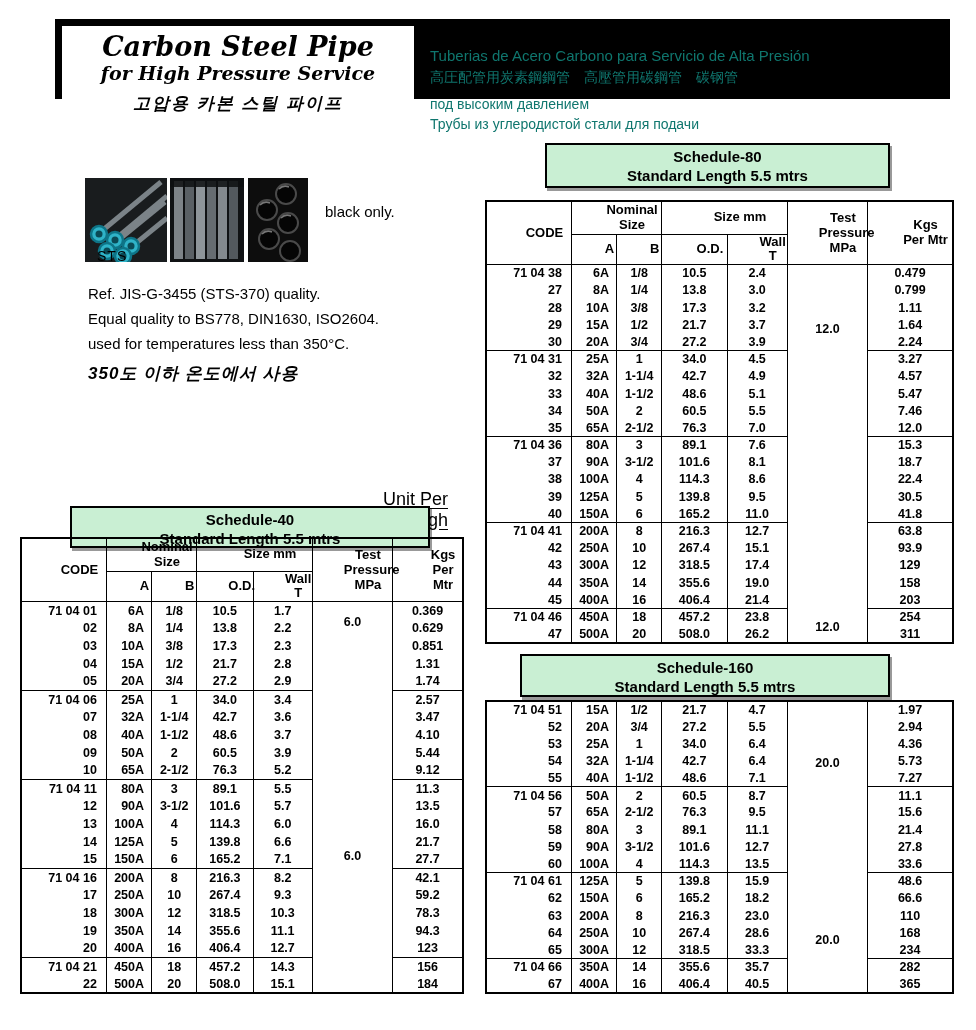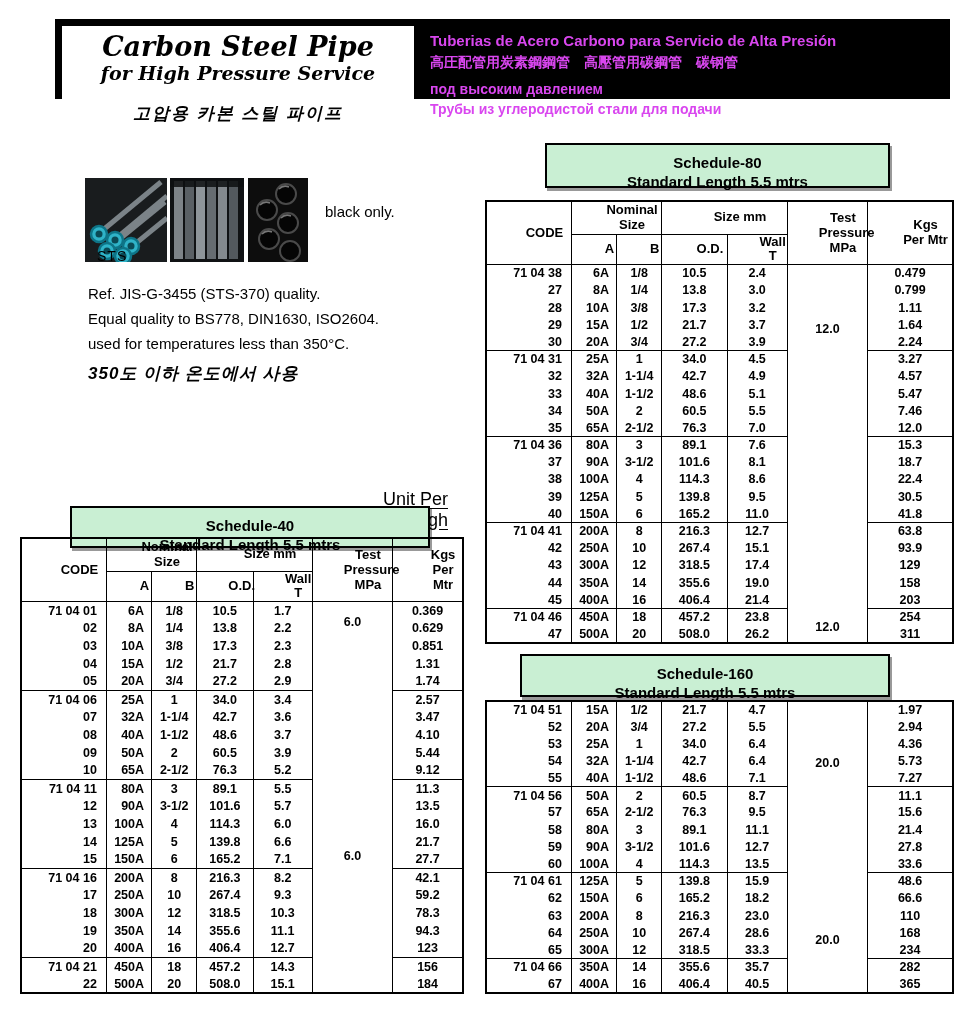--- a/index.html
+++ b/index.html
@@ -12,42 +12,42 @@
   .abs { position:absolute; }
 
   
   .banner { left:55px; top:19px; width:895px; height:80px; background:#000; }
   .banner-left {
     position:absolute; left:7px; top:7px; width:352px; height:100px;
     background:#fff; text-align:center; padding-top:5px;
   }
   .banner-title { font-family:"DejaVu Serif", serif; font-style:italic; font-weight:bold; font-size:27px; line-height:1.15; }
   .banner-sub   { font-family:"DejaVu Serif", serif; font-style:italic; font-weight:bold; font-size:19px; line-height:1.2; }
-  .banner-ko    { font-style:italic; font-weight:bold; font-size:17px; margin-top:17px; letter-spacing:2px; }
-  .banner-right { position:absolute; left:375px; top:13px; color:#d946ef; width:515px;font-weight:bold; }
+  .banner-ko    { font-style:italic; font-weight:bold; font-size:17px; margin-top:7px; letter-spacing:2px; }
+  .banner-right { position:absolute; left:375px; top:28px; color:#0f766e; width:515px; }
   .banner-es { font-size:15px; margin-bottom:5px; }
   .banner-zh { font-size:14px; margin-bottom:7px; }
   .banner-ru { font-size:14px; line-height:1.45; }
 
   
   .photo { overflow:hidden; }
   .photo1 { left:85px;  top:178px; width:82px; height:84px; }
   .photo2 { left:170px; top:178px; width:74px; height:84px; }
   .photo3 { left:248px; top:178px; width:60px; height:84px; }
   .black-only { left:325px; top:203px; font-size:15px; }
   .sts-label  { left:97px;  top:248px; font-size:14px; letter-spacing:1px; }
   .ref-block  { left:88px;  top:281px; font-size:15px; line-height:25px; }
   .korean-note{ left:88px;  top:362px; font-size:17px; font-weight:bold; font-style:italic; letter-spacing:1px; }
   .unit-label { left:352px; top:458px; width:96px; text-align:right; font-size:18px;
                 text-decoration:underline; text-underline-offset:3px;margin-top:31px; }
 
   
   .sched-box {
     border:2px solid #000; background:#c9efd3; text-align:center;
-    font-weight:bold; font-size:15px; line-height:19px; padding-top:8px;
+    font-weight:bold; font-size:15px; line-height:19px; padding-top:2px;
     box-shadow:2px 3px 0 rgba(0,0,0,0.4);
   }
   .box40  { left:70px;  top:506px; width:360px; height:42px; }
   .box80  { left:545px; top:143px; width:345px; height:45px; }
   .box160 { left:520px; top:654px; width:370px; height:43px; }
 
   
   .t40  { left:20px;  top:537px; }
   .t80  { left:485px; top:200px; }
   .t160 { left:485px; top:700px; }

